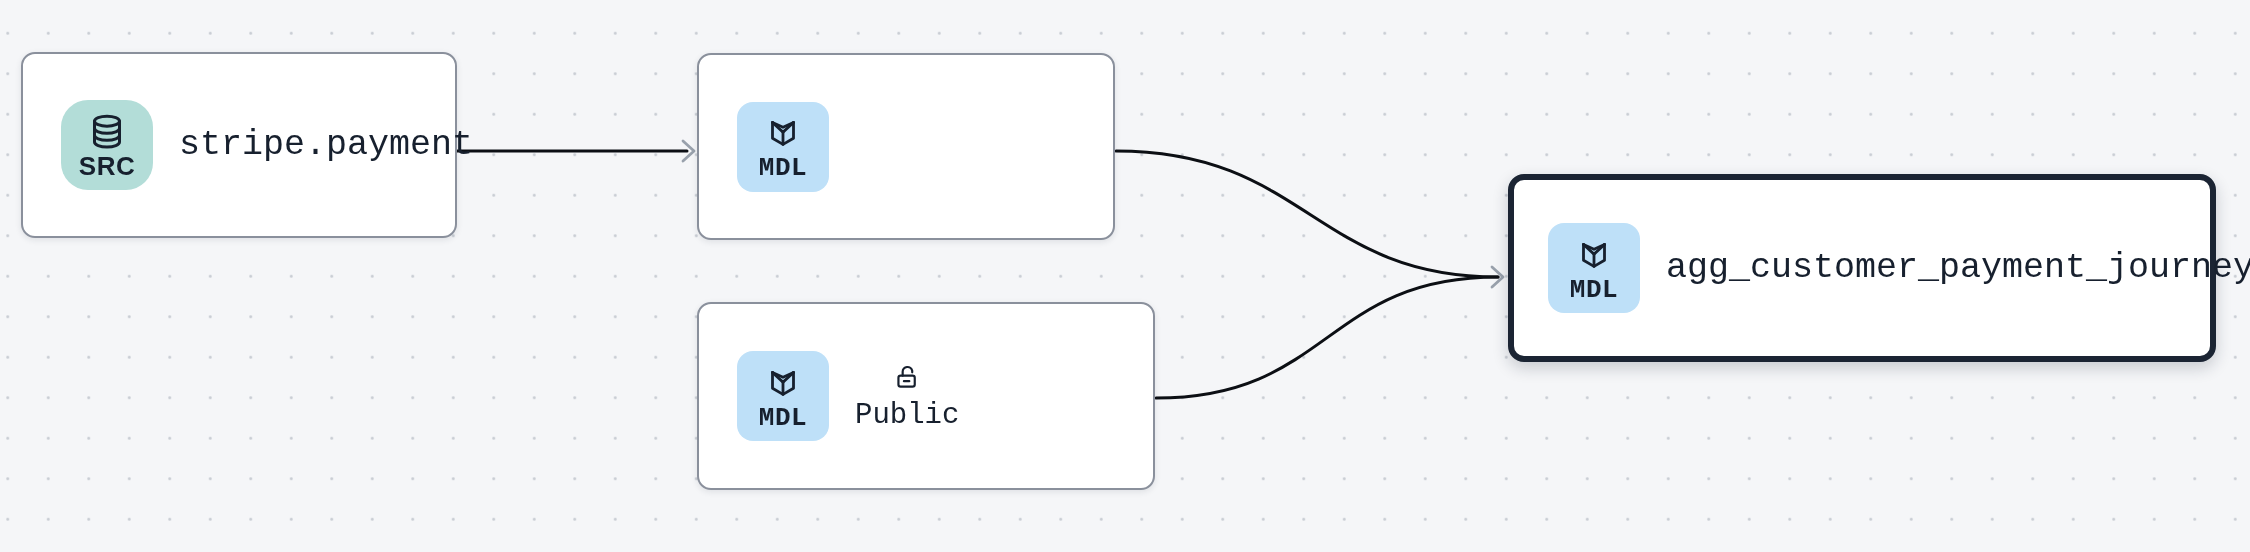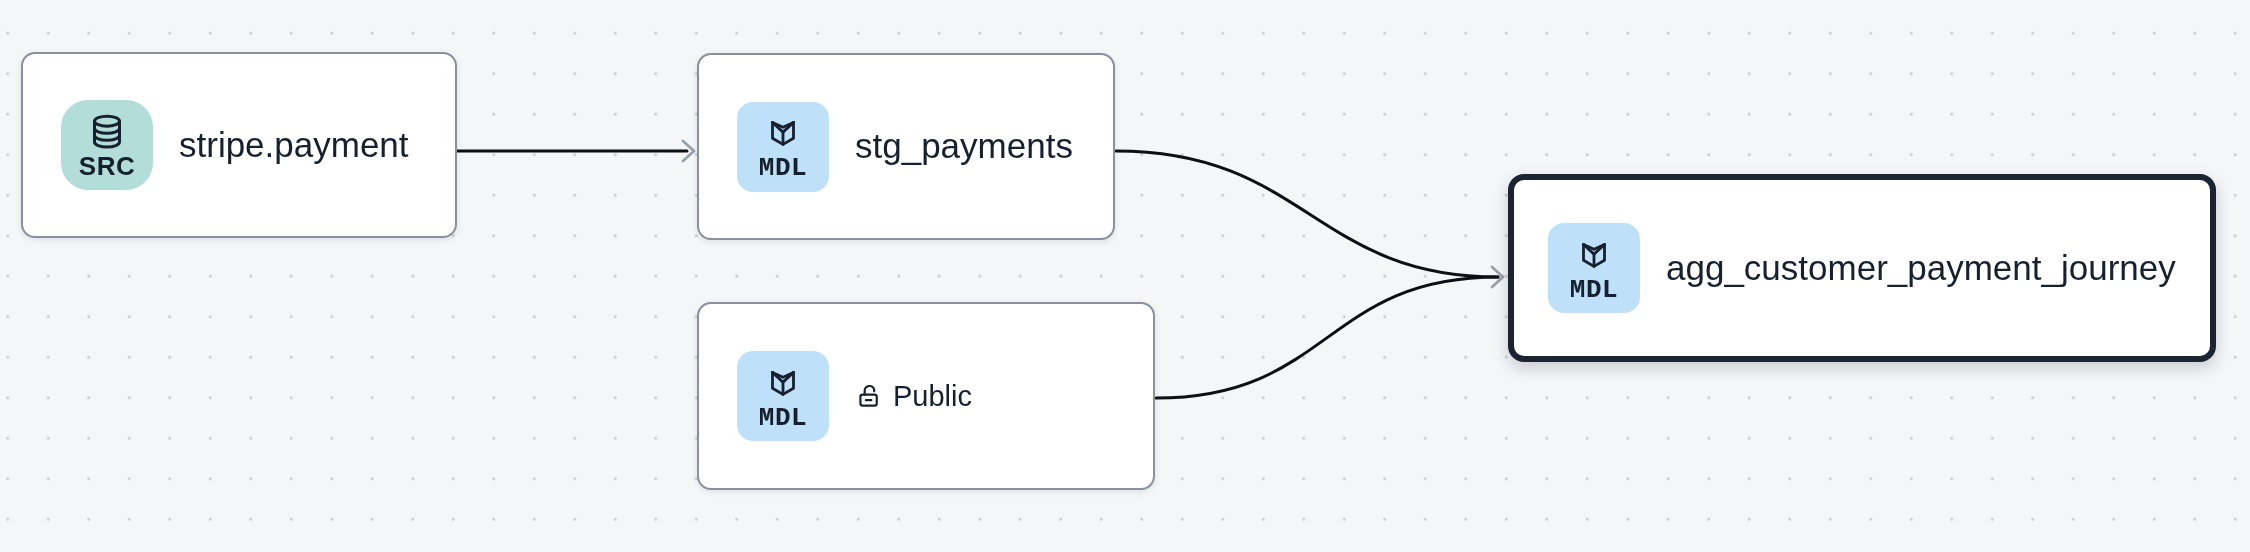--- a/index.html
+++ b/index.html
@@ -83,33 +83,35 @@
     line-height: 1;
   }
   .badge svg {
     display: block;
   }
   .node-text {
     display: flex;
     flex-direction: column;
     justify-content: center;
     gap: 7px;
+    font-family: Liberation Mono, monospace;
   }
   .node-title {
     font-size: 35px;
     font-weight: 500;
     color: #17202e;
     line-height: 1.05;
     white-space: nowrap;
   }
   .visibility-row {
     display: flex;
     align-items: center;
     gap: 9px;
     color: #17202e;
+    flex-direction: column;
   }
   .visibility-label {
     font-size: 29px;
     font-weight: 400;
     line-height: 1;
   }
   .icon-stroke {
     fill: none;
     stroke: #17202e;
     stroke-linecap: round;
@@ -150,23 +152,20 @@
     <div class="badge mdl">
       <svg width="42" height="42" viewBox="0 0 48 48">
         <g class="icon-stroke" stroke-width="3.2">
           <path d="M12 12 L12 30 L24 37 L36 30 L36 12"></path>
           <path d="M12 12 L24 17.5 L36 12"></path>
           <path d="M12 12 L24 23 L36 12"></path>
           <path d="M24 23 L24 37"></path>
         </g>
       </svg>
       <span class="badge-label">MDL</span>
-    </div>
-    <div class="node-text">
-      <div class="node-title">stg_payments</div>
     </div>
   </div>
 
   <div class="node" style="left:697px; top:302px; width:458px; height:188px;">
     <div class="badge mdl">
       <svg width="42" height="42" viewBox="0 0 48 48">
         <g class="icon-stroke" stroke-width="3.2">
           <path d="M12 12 L12 30 L24 37 L36 30 L36 12"></path>
           <path d="M12 12 L24 17.5 L36 12"></path>
           <path d="M12 12 L24 23 L36 12"></path>

